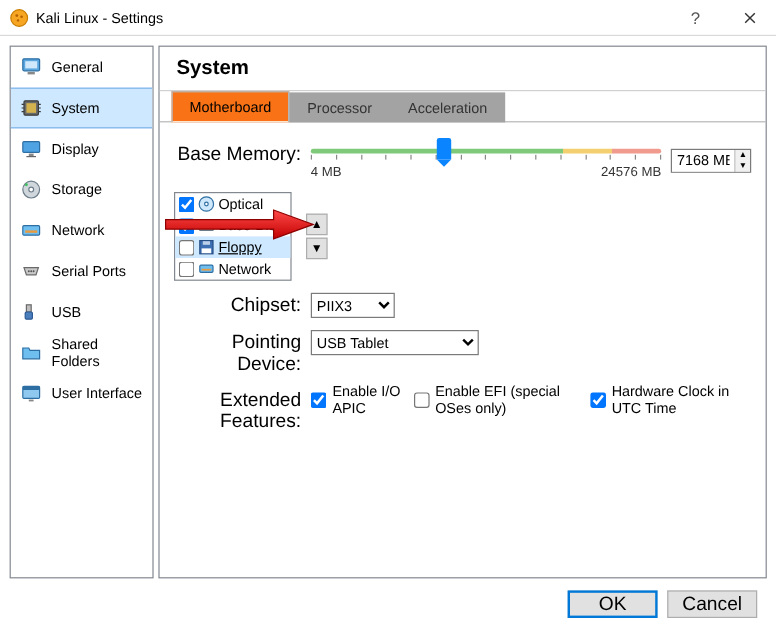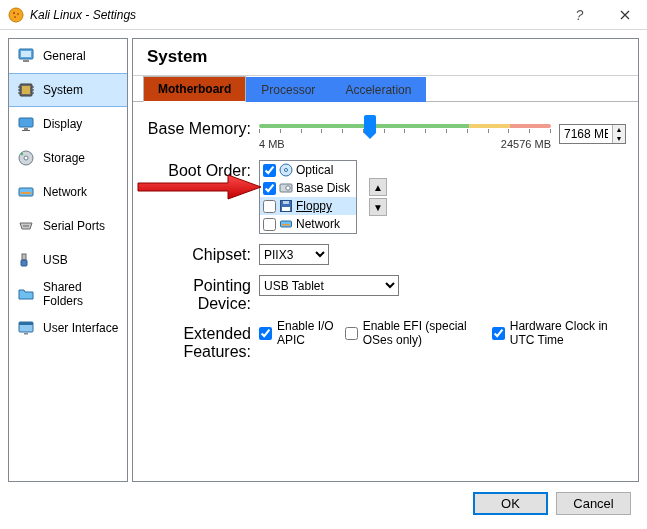--- a/index.html
+++ b/index.html
@@ -1,20 +1,20 @@
 <!DOCTYPE html>
 <html><head>
 <meta charset="utf-8">
 <style>
   * { box-sizing: border-box; font-family: "Segoe UI", Tahoma, sans-serif; }
   html, body { margin: 0; padding: 0; }
   body { background: #fff; width: 647px; height: 529px; position: relative; font-size: 12px; color: #000; }
 
   
-  .titlebar { height: 30px; display: flex; align-items: center; border-bottom: 1px solid #d9d9d9; background: #fff; font-style: italic; }
+  .titlebar { height: 30px; display: flex; align-items: center; border-bottom: 1px solid #d9d9d9; background: #fff; }
   .titlebar .app-icon { width: 16px; height: 16px; margin: 0 6px 0 8px; }
   .titlebar .title-text { flex: 1; font-size: 12px; }
   .titlebar .win-btn { width: 45px; height: 30px; display: flex; align-items: center; justify-content: center; color: #555; }
   .help-btn { font-size: 14px; }
 
   .outer { position: absolute; top: 30px; left: 0; right: 0; bottom: 0; padding: 8px 8px 0 8px; }
   .main-row { display: flex; height: 444px; }
 
   
   .sidebar { width: 122px; border: 1px solid #828790; background: #fff; overflow: auto; }
@@ -23,22 +23,22 @@
   .sidebar-item.selected { background: #cde8ff; border-top: 1px solid #7eb4ea; border-bottom: 1px solid #7eb4ea; }
   .sidebar-item .sb-label { font-size: 12px; }
 
   
   .right { flex: 1; margin-left: 4px; border: 1px solid #828790; display: flex; flex-direction: column; }
   .header-strip { border-bottom: 1px solid #d0d0d0; padding: 8px 14px; }
   .header-strip h1 { margin: 0; font-size: 17px; font-weight: 600; }
 
   
   .tabs { display: flex; border-bottom: 1px solid #b6b6b6; padding-left: 10px; margin-top: 0; height: 26px; align-items: flex-end; }
-  .tab { padding: 5px 14px 5px 14px; font-size: 12px; border: 1px solid transparent; border-bottom: none; position: relative; top: 1px; background: #3b82f6; }
-  .tab.active { border-color: #b6b6b6; background: #c2410c; border-bottom: 1px solid #fff; font-weight: bold; }
+  .tab { padding: 5px 14px 5px 14px; font-size: 12px; border: 1px solid transparent; border-bottom: none; position: relative; top: 1px; background: #a3a3a3; }
+  .tab.active { border-color: #b6b6b6; background: #f97316; border-bottom: 1px solid #fff; }
   .tab:not(.active) { color: #333; }
 
   .tab-body { padding: 16px 12px 12px 12px; flex: 1; overflow: auto; }
 
   .form-row { display: flex; align-items: flex-start; margin-bottom: 10px; }
   .form-row > .lbl { width: 114px; text-align: right; padding-right: 8px; padding-top: 2px; font-size: 16px; }
   .form-row > .ctl { flex: 1; display: flex; align-items: center; gap: 8px; position: relative; }
 
   
   .slider-track { position: relative; height: 16px; width: 292px; }
@@ -63,21 +63,21 @@
   .boot-icon { width: 14px; height: 14px; flex-shrink: 0; }
   .boot-arrows { display: flex; flex-direction: column; gap: 2px; margin-left: 4px; }
   .arrow-btn { width: 18px; height: 18px; border: 1px solid #adadad; background: #e1e1e1; display: flex; align-items: center; justify-content: center; font-size: 10px; }
 
   select { border: 1px solid #7a7a7a; background: #fff; font-size: 12px; height: 21px; }
   .chk-row { display: flex; align-items: center; gap: 5px; height: 20px; }
   .chk-row input { margin: 0; width: 13px; height: 13px; }
 
   
   .btn-row { display: flex; justify-content: flex-end; gap: 8px; padding: 10px 8px 12px 0; }
-  .btn { min-width: 75px; height: 23px; border: 1px solid #adadad; background: #e1e1e1; font-size: 13px; display: flex; align-items: center; justify-content: center; }
+  .btn { min-width: 75px; height: 23px; border: 1px solid #adadad; background: #e1e1e1; font-size: 16px; display: flex; align-items: center; justify-content: center; }
   .btn.default { border: 2px solid #0078d7; background: #e1e1e1; }
 
   
   .highlight-arrow { position: absolute; pointer-events: none; }
 
 </style>
 </head>
 <body>
 
 <div class="titlebar">
@@ -225,21 +225,20 @@
               <input value="7168 MB" style="">
               <div class="spn-btns">
                 <div class="spn-btn">▲</div>
                 <div class="spn-btn">▼</div>
               </div>
             </div>
           </div>
         </div>
 
         <div class="form-row">
-          <div class="lbl">Boot Order:</div>
           <div class="ctl">
             <div class="bootlist">
               <div class="bootitem">
                 <input type="checkbox" checked="" style="">
                 <span class="boot-icon"><svg viewBox="0 0 14 14">
                       <circle cx="7" cy="7" r="6" fill="#cfe8fb" stroke="#2d6ea3"></circle>
                       <circle cx="7" cy="7" r="1.5" fill="#fff" stroke="#2d6ea3"></circle>
                     </svg></span>
                 <span>Optical</span>
               </div>

